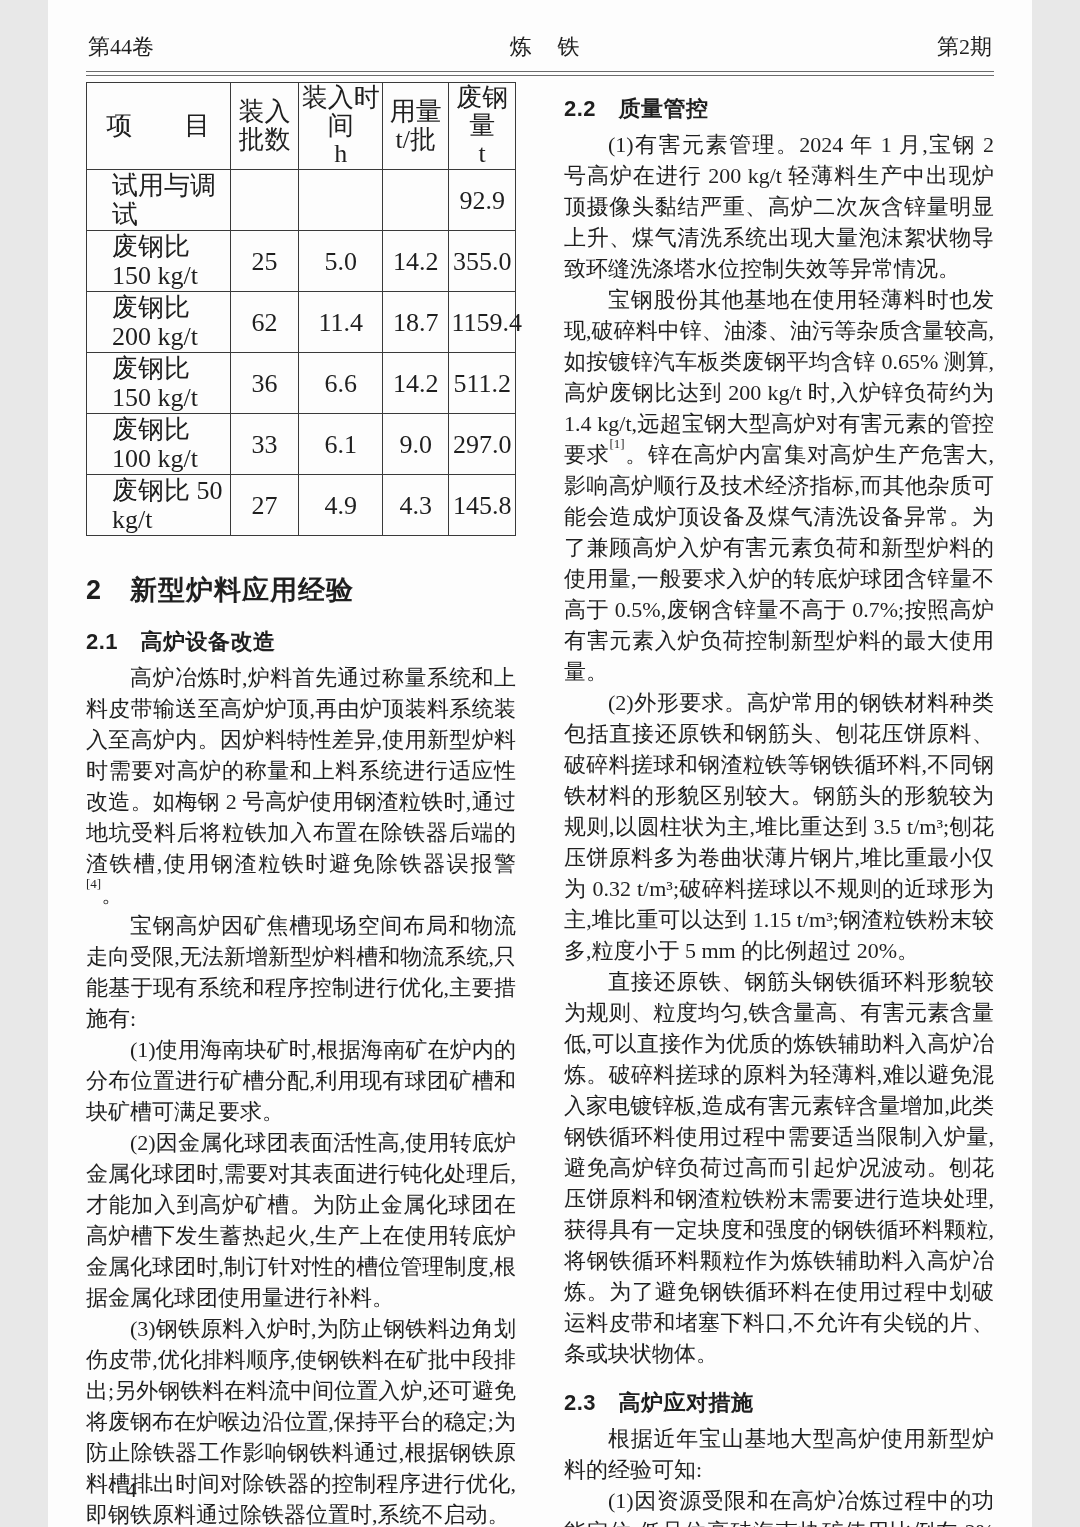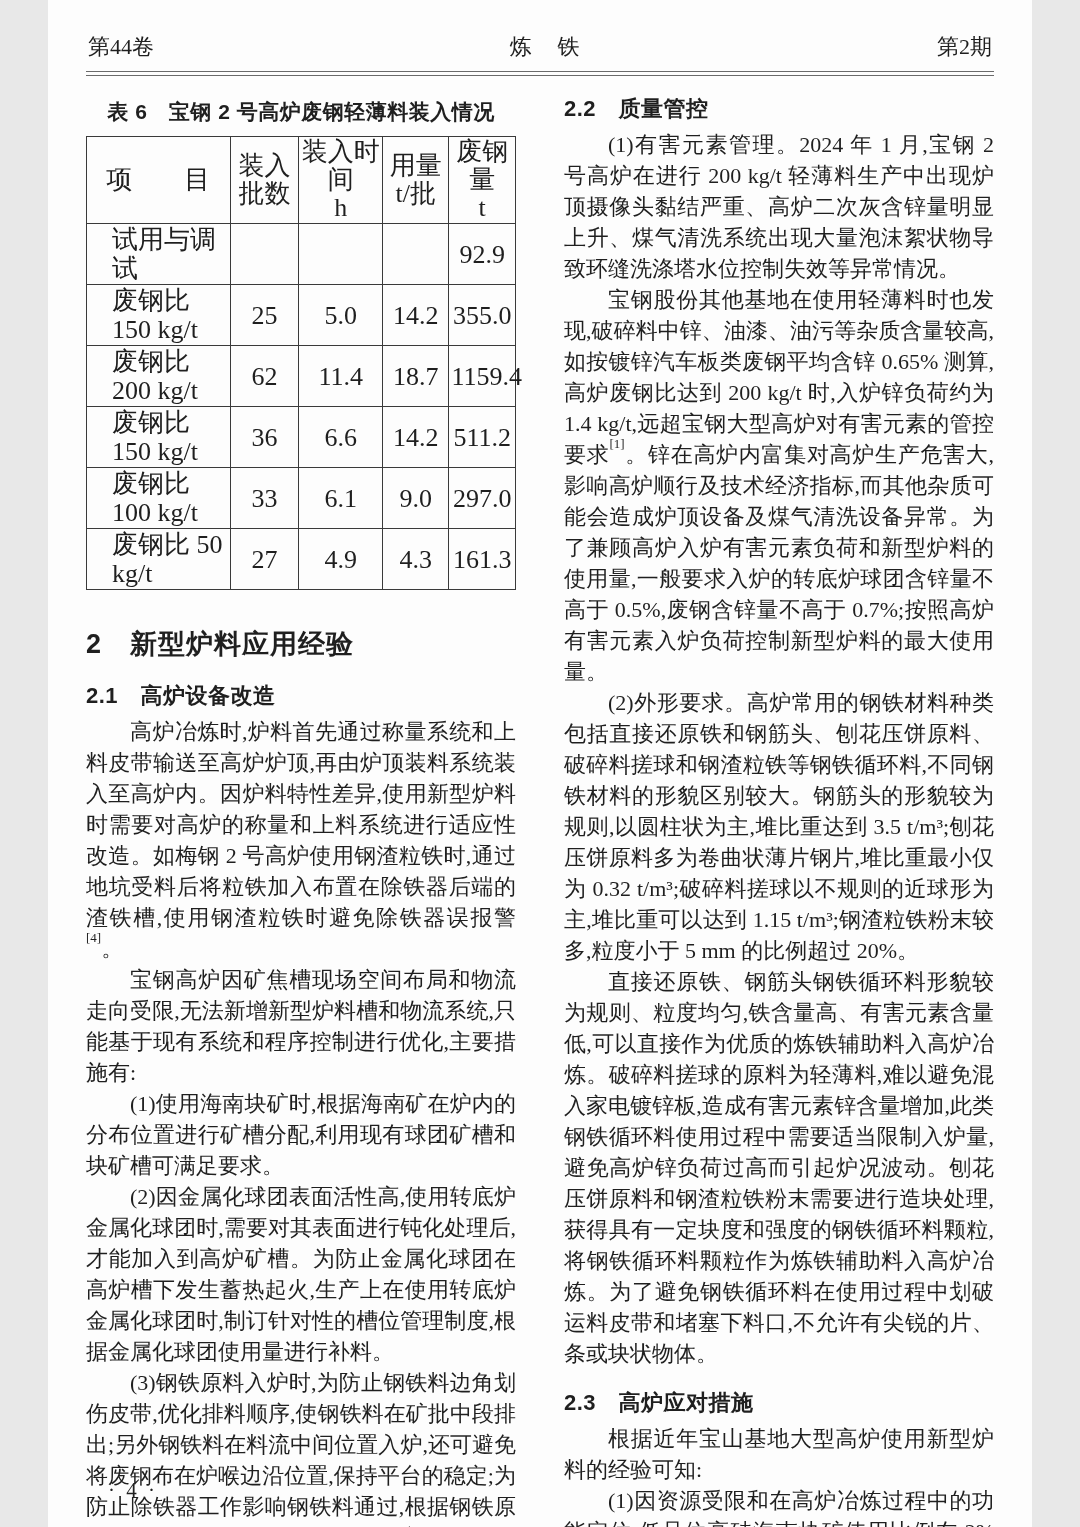--- a/index.html
+++ b/index.html
@@ -68,21 +68,20 @@
   <div class="page-header">
     <span>第44卷</span>
     <span class="center">炼　铁</span>
     <span>第2期</span>
   </div>
   <div class="double-rule"></div>
 
   <div class="columns">
 
     <div class="col left">
-      <div class="table-caption">表 6　宝钢 2 号高炉废钢轻薄料装入情况</div>
       <table class="data-table">
         <colgroup>
           <col style="width:33.5%">
             <col style="width:16%">
             <col style="width:19.5%">
             <col style="width:15.5%">
             <col style="width:15.5%">
         </colgroup>
         <thead>
             <tr>
@@ -127,21 +126,21 @@
               <td>33</td>
               <td>6.1</td>
               <td>9.0</td>
               <td>297.0</td>
             </tr>
             <tr>
               <td>废钢比 50 kg/t</td>
               <td>27</td>
               <td>4.9</td>
               <td>4.3</td>
-              <td>161.3</td>
+              <td>145.8</td>
             </tr>
           </tbody>
       </table>
 
       <h1 class="sec">2　新型炉料应用经验</h1>
       <h2 class="subsec">2.1　高炉设备改造</h2>
       <div class="paras">
           <p>高炉冶炼时,炉料首先通过称量系统和上料皮带输送至高炉炉顶,再由炉顶装料系统装入至高炉内。因炉料特性差异,使用新型炉料时需要对高炉的称量和上料系统进行适应性改造。如梅钢 2 号高炉使用钢渣粒铁时,通过地坑受料后将粒铁加入布置在除铁器后端的渣铁槽,使用钢渣粒铁时避免除铁器误报警<sup>[4]</sup>。</p>
           <p>宝钢高炉因矿焦槽现场空间布局和物流走向受限,无法新增新型炉料槽和物流系统,只能基于现有系统和程序控制进行优化,主要措施有:</p>
           <p>(1)使用海南块矿时,根据海南矿在炉内的分布位置进行矿槽分配,利用现有球团矿槽和块矿槽可满足要求。</p>

